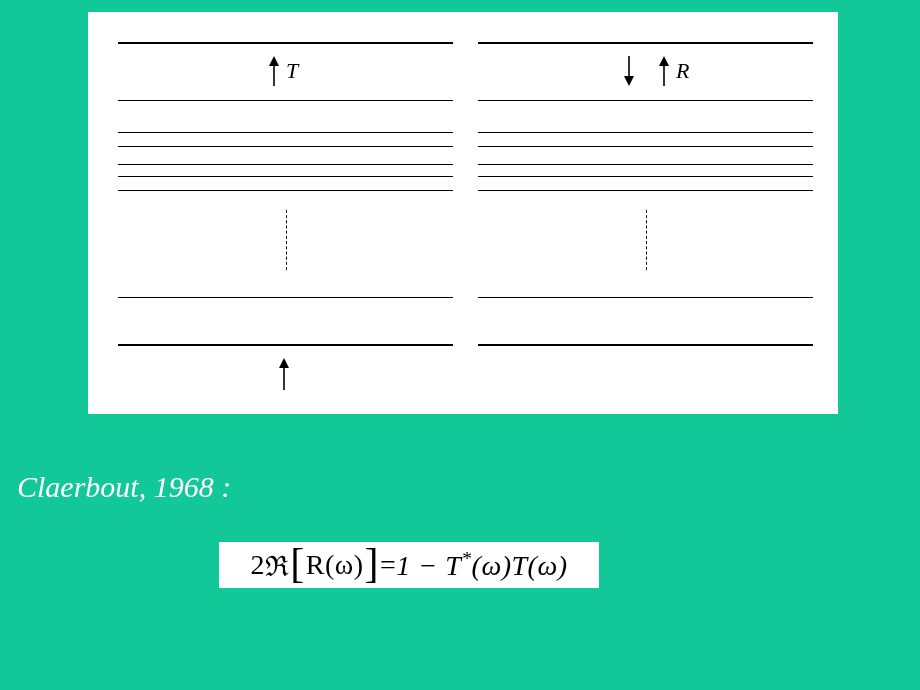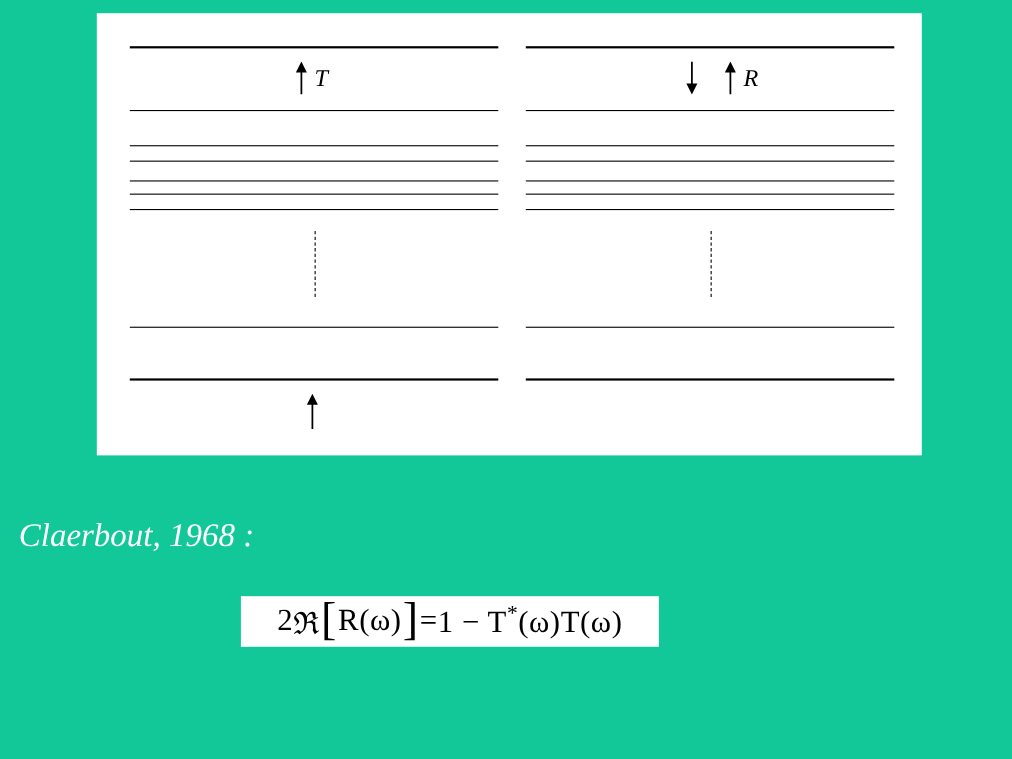--- a/index.html
+++ b/index.html
@@ -155,15 +155,15 @@
 <div class="citation">Claerbout, 1968 :</div>
 
 <div class="equation-box">
   <span class="eq">
     <span>2</span>
       <span>ℜ</span>
       <span class="bigbrack">[</span>
       <span style="">R(ω)</span>
       <span class="bigbrack">]</span>
       <span> = </span>
-      <span style=""><span>1 − T</span><sup>*</sup><span>(ω)T(ω)</span></span>
+      <span style="font-style:italic"><span>1 − T</span><sup>*</sup><span>(ω)T(ω)</span></span>
   </span>
 </div>
 
 </body></html>

